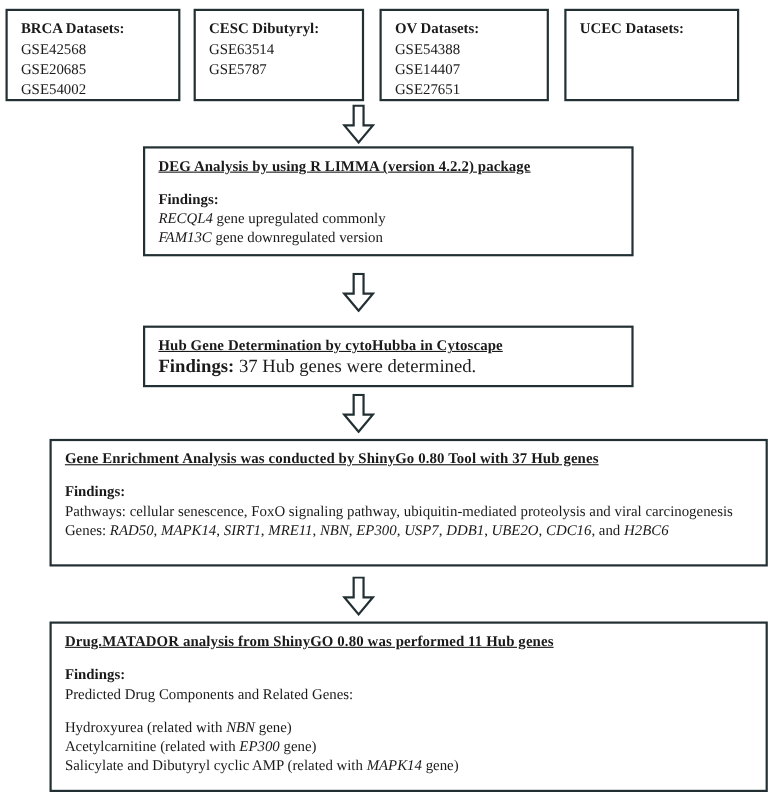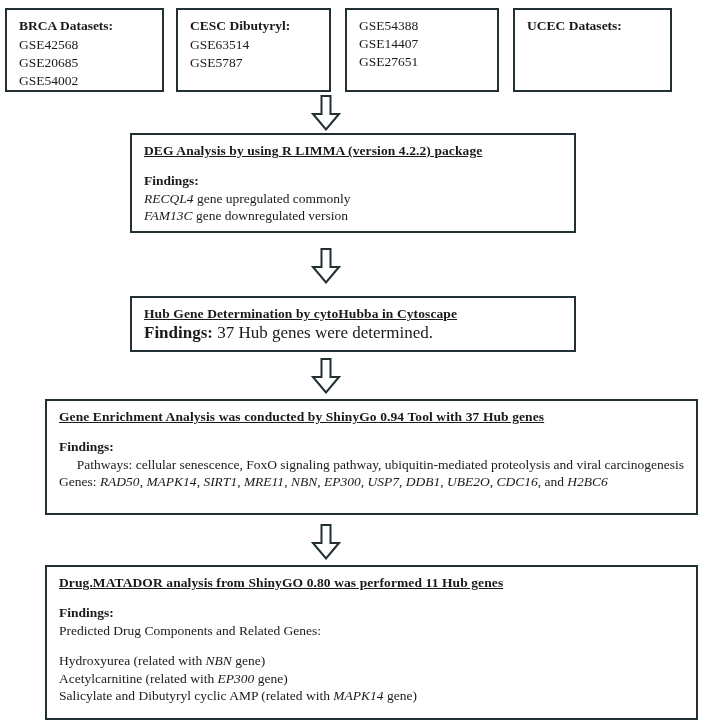--- a/index.html
+++ b/index.html
@@ -39,21 +39,21 @@
     letter-spacing: 0.1px;
     text-decoration: underline;
   }
 
   .line {
     font-size: 13.5px;
     line-height: 1.30;
     white-space: nowrap;
   }
 
-  .line.wrap { white-space: normal; text-align: right; }
+  .line.wrap { white-space: normal; }
 
   .findings-label {
     font-weight: bold;
     font-size: 13.5px;
     line-height: 1.30;
   }
   .spacer-md { height: 13px; }
 
   em.gene {
     font-style: italic;
@@ -113,20 +113,21 @@
     <div class="ds-item">GSE54002</div>
   </div>
 
   <div class="box" id="box-cesc">
     <div class="ds-head">CESC Dibutyryl:</div>
     <div class="ds-item">GSE63514</div>
     <div class="ds-item">GSE5787</div>
   </div>
 
   <div class="box" id="box-ov">
+    <div class="ds-head">OV Datasets:</div>
     <div class="ds-item">GSE54388</div>
     <div class="ds-item">GSE14407</div>
     <div class="ds-item">GSE27651</div>
   </div>
 
   <div class="box" id="box-ucec">
     <div class="ds-head">UCEC Datasets:</div>
   </div>
 
   <div class="arrow" id="arrow-1">
@@ -154,21 +155,21 @@
     <div class="hub-line"><b>Findings:</b><span> 37 Hub genes were determined.</span></div>
   </div>
 
   <div class="arrow" id="arrow-3">
     <svg viewBox="0 0 30 36" preserveAspectRatio="none">
       <polygon points="10.5,1 19.5,1 19.5,19 28,19 15,34.5 2,19 10.5,19" fill="#ffffff" stroke="#222f33" stroke-width="2" stroke-linejoin="miter"></polygon>
     </svg>
   </div>
 
   <div class="box" id="box-enrich">
-    <div class="box-title">Gene Enrichment Analysis was conducted by ShinyGo 0.94 Tool with 37 Hub genes</div>
+    <div class="box-title">Gene Enrichment Analysis was conducted by ShinyGo 0.80 Tool with 37 Hub genes</div>
     <div class="spacer-md"></div>
     <div class="findings-label">Findings:</div>
     <div class="line wrap"><span>Pathways: </span><span>cellular senescence, FoxO signaling pathway, ubiquitin-mediated proteolysis and viral carcinogenesis</span></div>
     <div class="line"><span>Genes: </span><span id="gene-list"><em class="gene">RAD50</em><span>, </span><em class="gene">MAPK14</em><span>, </span><em class="gene">SIRT1</em><span>, </span><em class="gene">MRE11</em><span>, </span><em class="gene">NBN</em><span>, </span><em class="gene">EP300</em><span>, </span><em class="gene">USP7</em><span>, </span><em class="gene">DDB1</em><span>, </span><em class="gene">UBE2O</em><span>, </span><em class="gene">CDC16</em><span>, </span><span>and </span><em class="gene">H2BC6</em></span></div>
   </div>
 
   <div class="arrow" id="arrow-4">
     <svg viewBox="0 0 30 36" preserveAspectRatio="none">
       <polygon points="10.5,1 19.5,1 19.5,19 28,19 15,34.5 2,19 10.5,19" fill="#ffffff" stroke="#222f33" stroke-width="2" stroke-linejoin="miter"></polygon>
     </svg>

